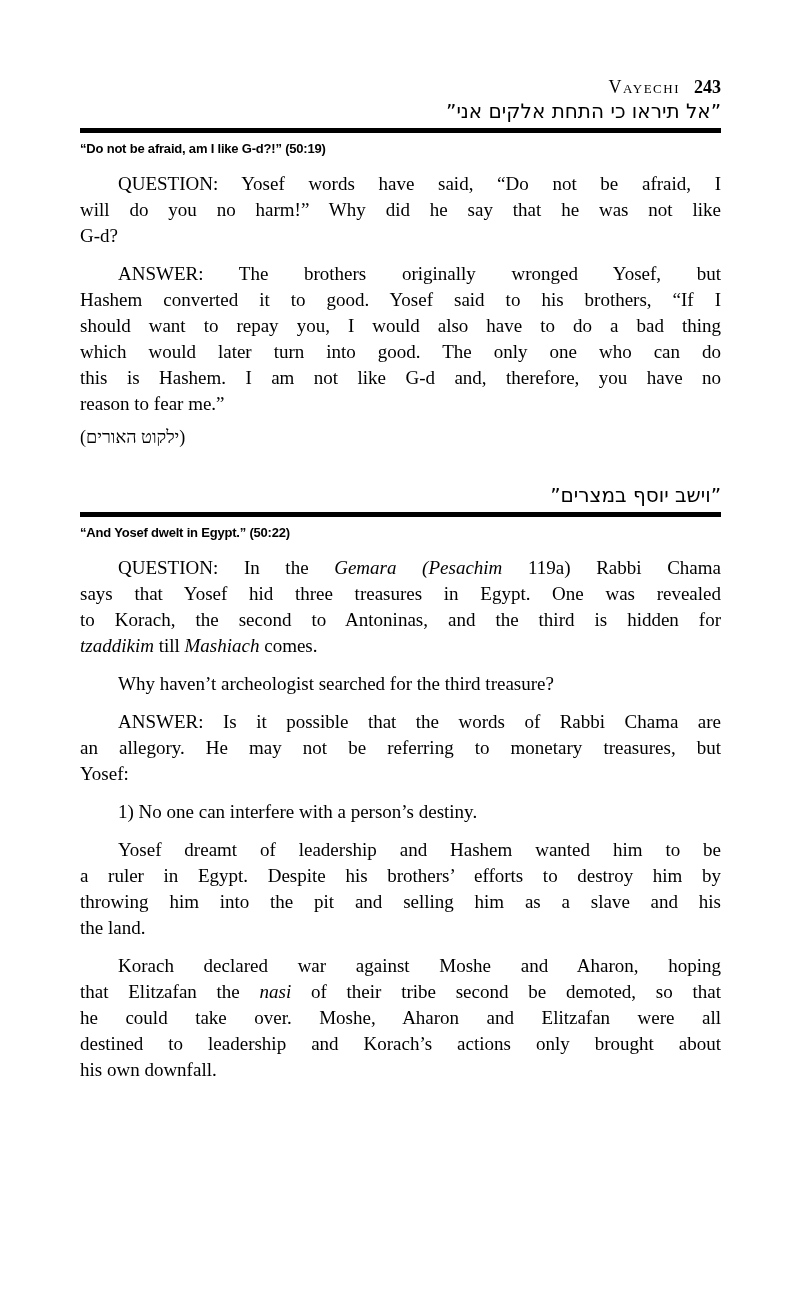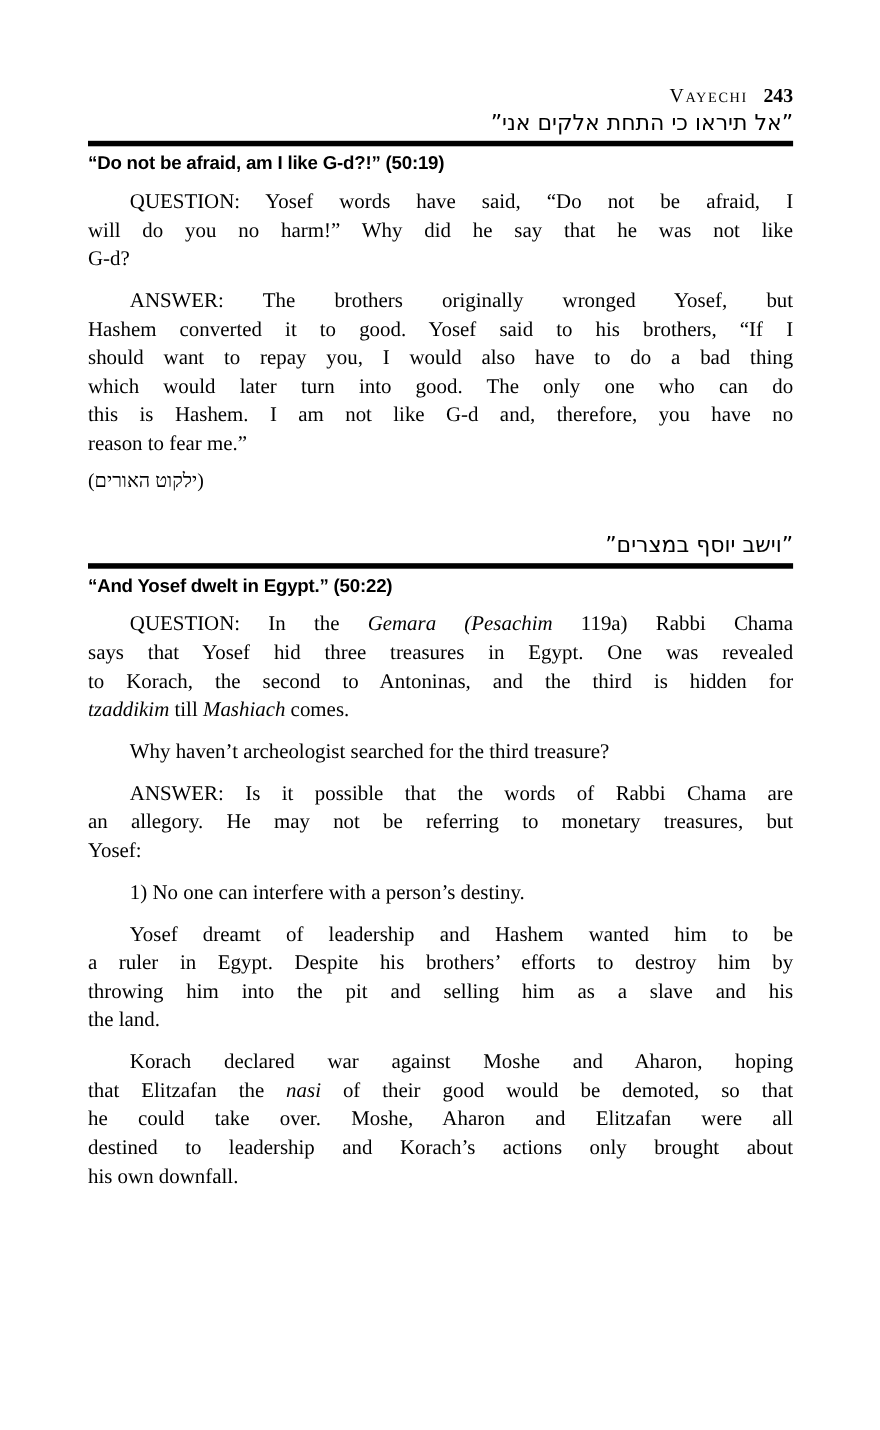--- a/index.html
+++ b/index.html
@@ -39,21 +39,21 @@
     line-height:26px;
     margin-bottom:4px;
   }
   .rule{
     height:5px;
     background:#000;
   }
   .english-title{
     font-family:"Liberation Sans", sans-serif;
     font-weight:700;
-    font-size:17px;
+    font-size:13px;
     line-height:20px;
     letter-spacing:-0.2px;
     margin-top:6px;
     margin-bottom:12px;
   }
   .para{
     font-size:19px;
     line-height:26px;
     margin:0 0 12px 0;
   }
@@ -126,20 +126,20 @@
           <div class="line first last"><span>1) No one can interfere with a person’s destiny.</span></div>
         </div>
         <div class="para">
           <div class="line first"><span>Yosef dreamt of leadership and Hashem wanted him to be</span></div>
           <div class="line"><span>a ruler in Egypt. Despite his brothers’ efforts to destroy him by</span></div>
           <div class="line"><span>throwing him into the pit and selling him as a slave and his</span></div>
           <div class="line last"><span>the land.</span></div>
         </div>
         <div class="para">
           <div class="line first"><span>Korach declared war against Moshe and Aharon, hoping</span></div>
-          <div class="line"><span>that Elitzafan the </span><i>nasi</i><span> of their good would be demoted, so that</span></div>
+          <div class="line"><span>that Elitzafan the </span><i>nasi</i><span> of their tribe second be demoted, so that</span></div>
           <div class="line"><span>he could take over. Moshe, Aharon and Elitzafan were all</span></div>
           <div class="line"><span>destined to leadership and Korach’s actions only brought about</span></div>
           <div class="line last"><span>his own downfall.</span></div>
         </div>
       </section>
     </div>
 </div>
 
 </body></html>

